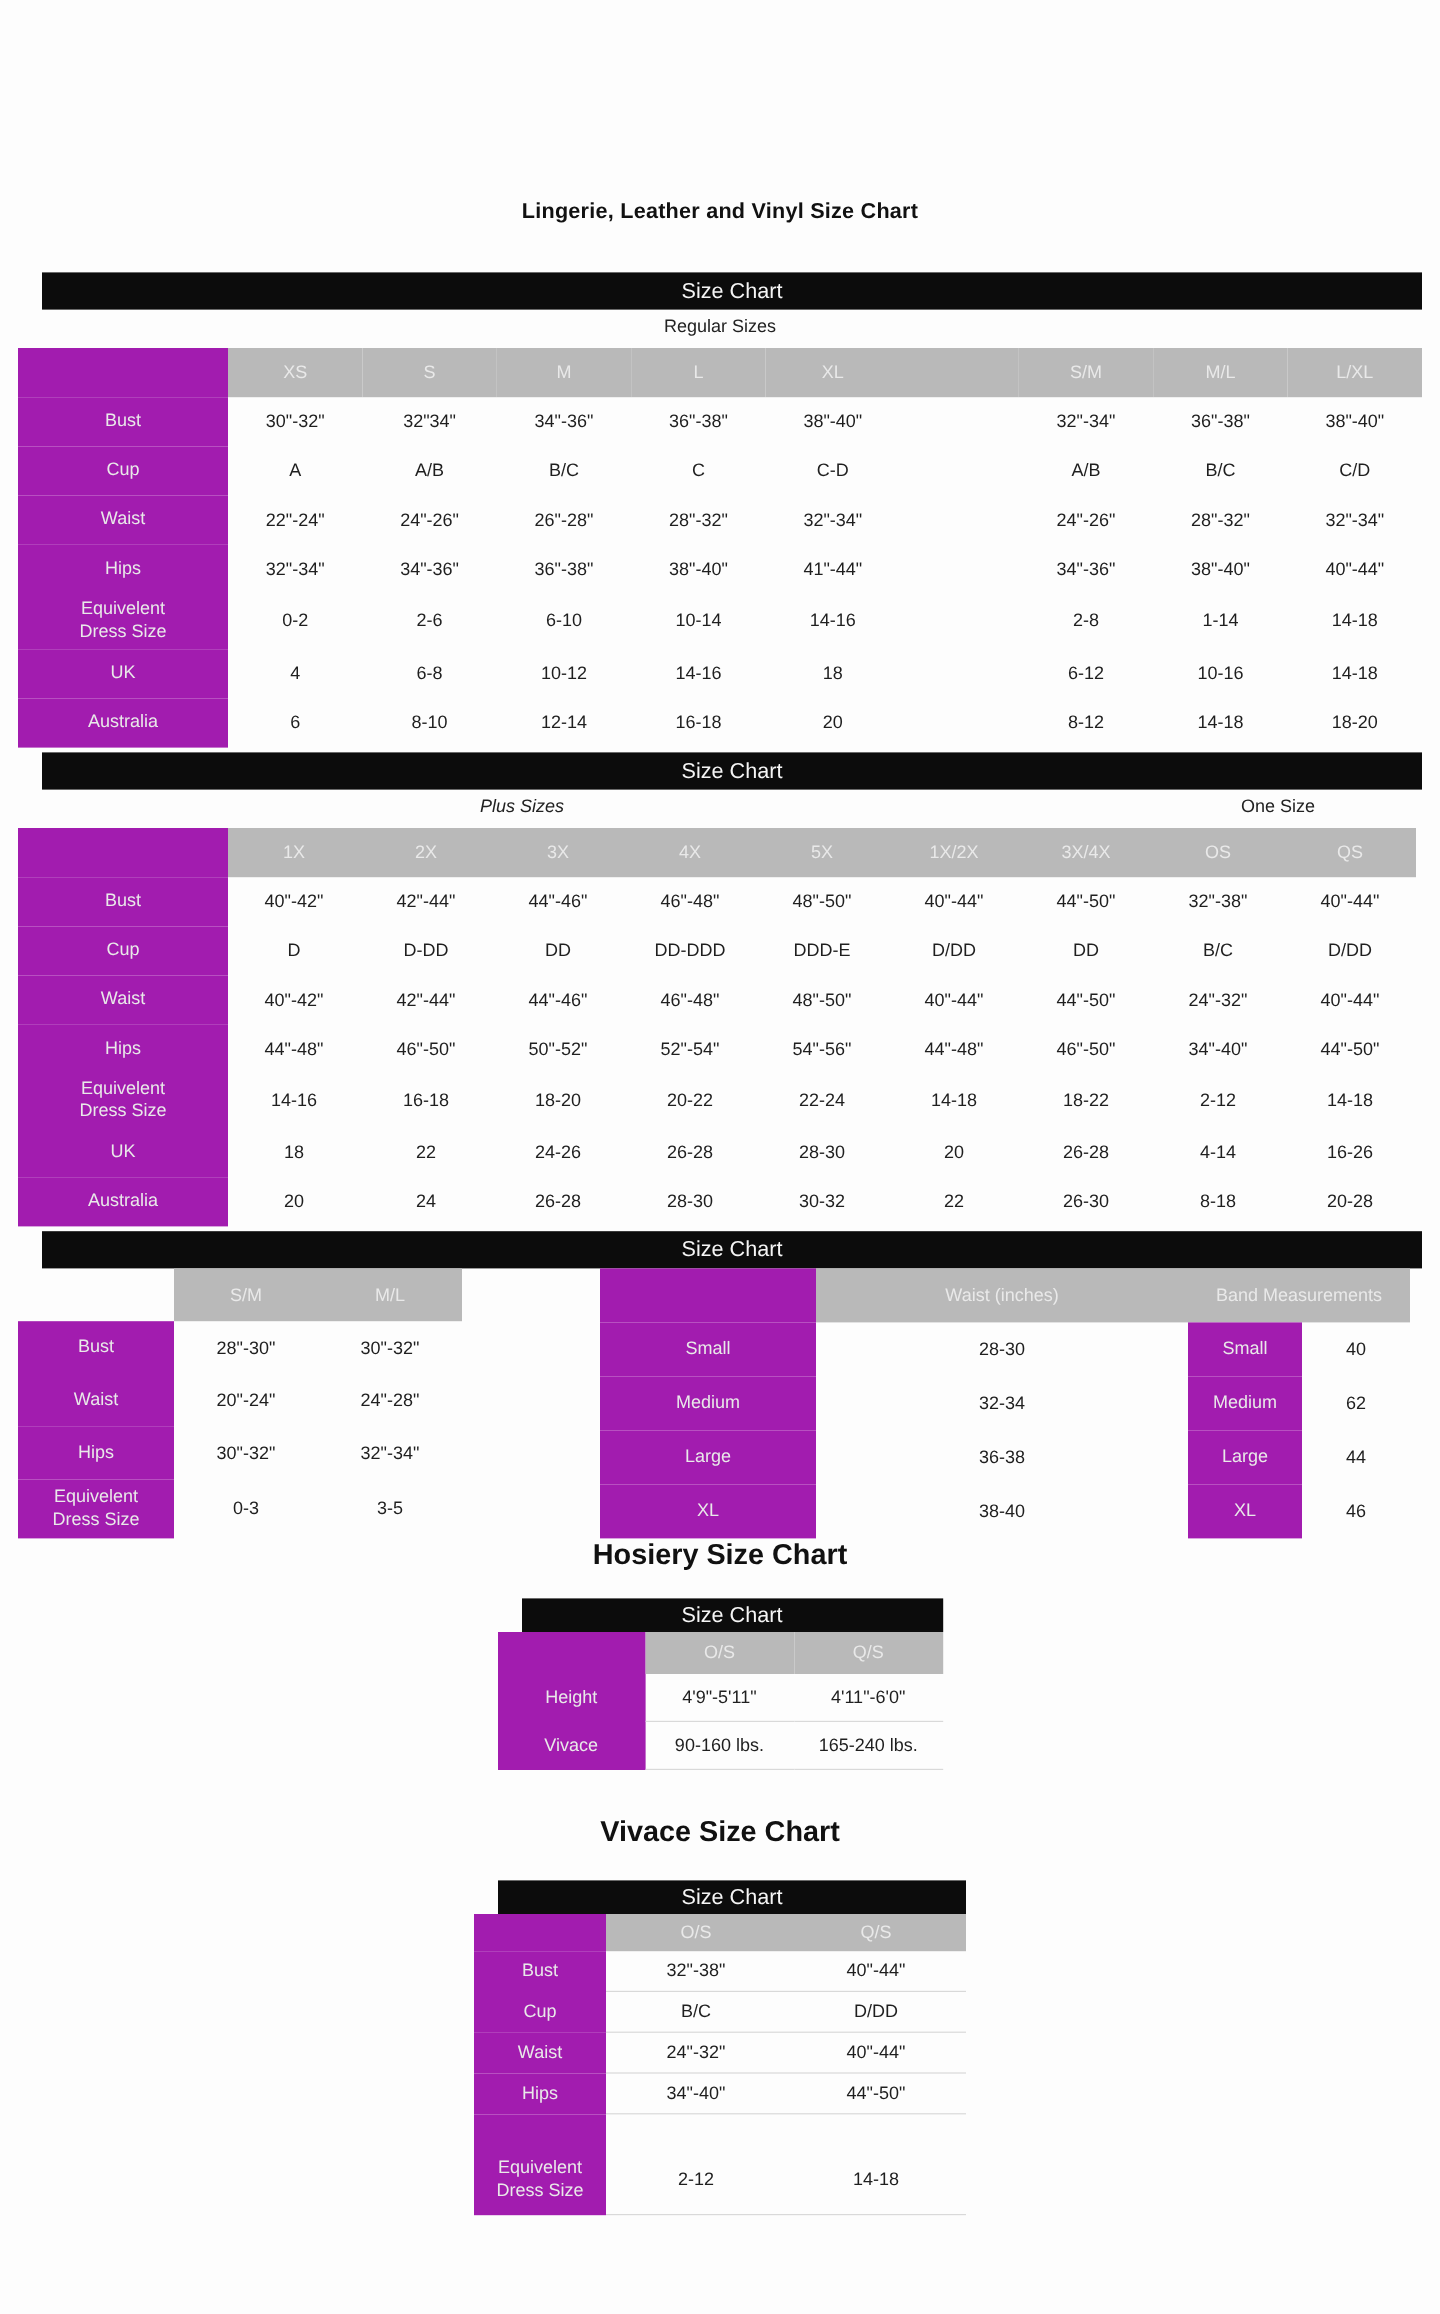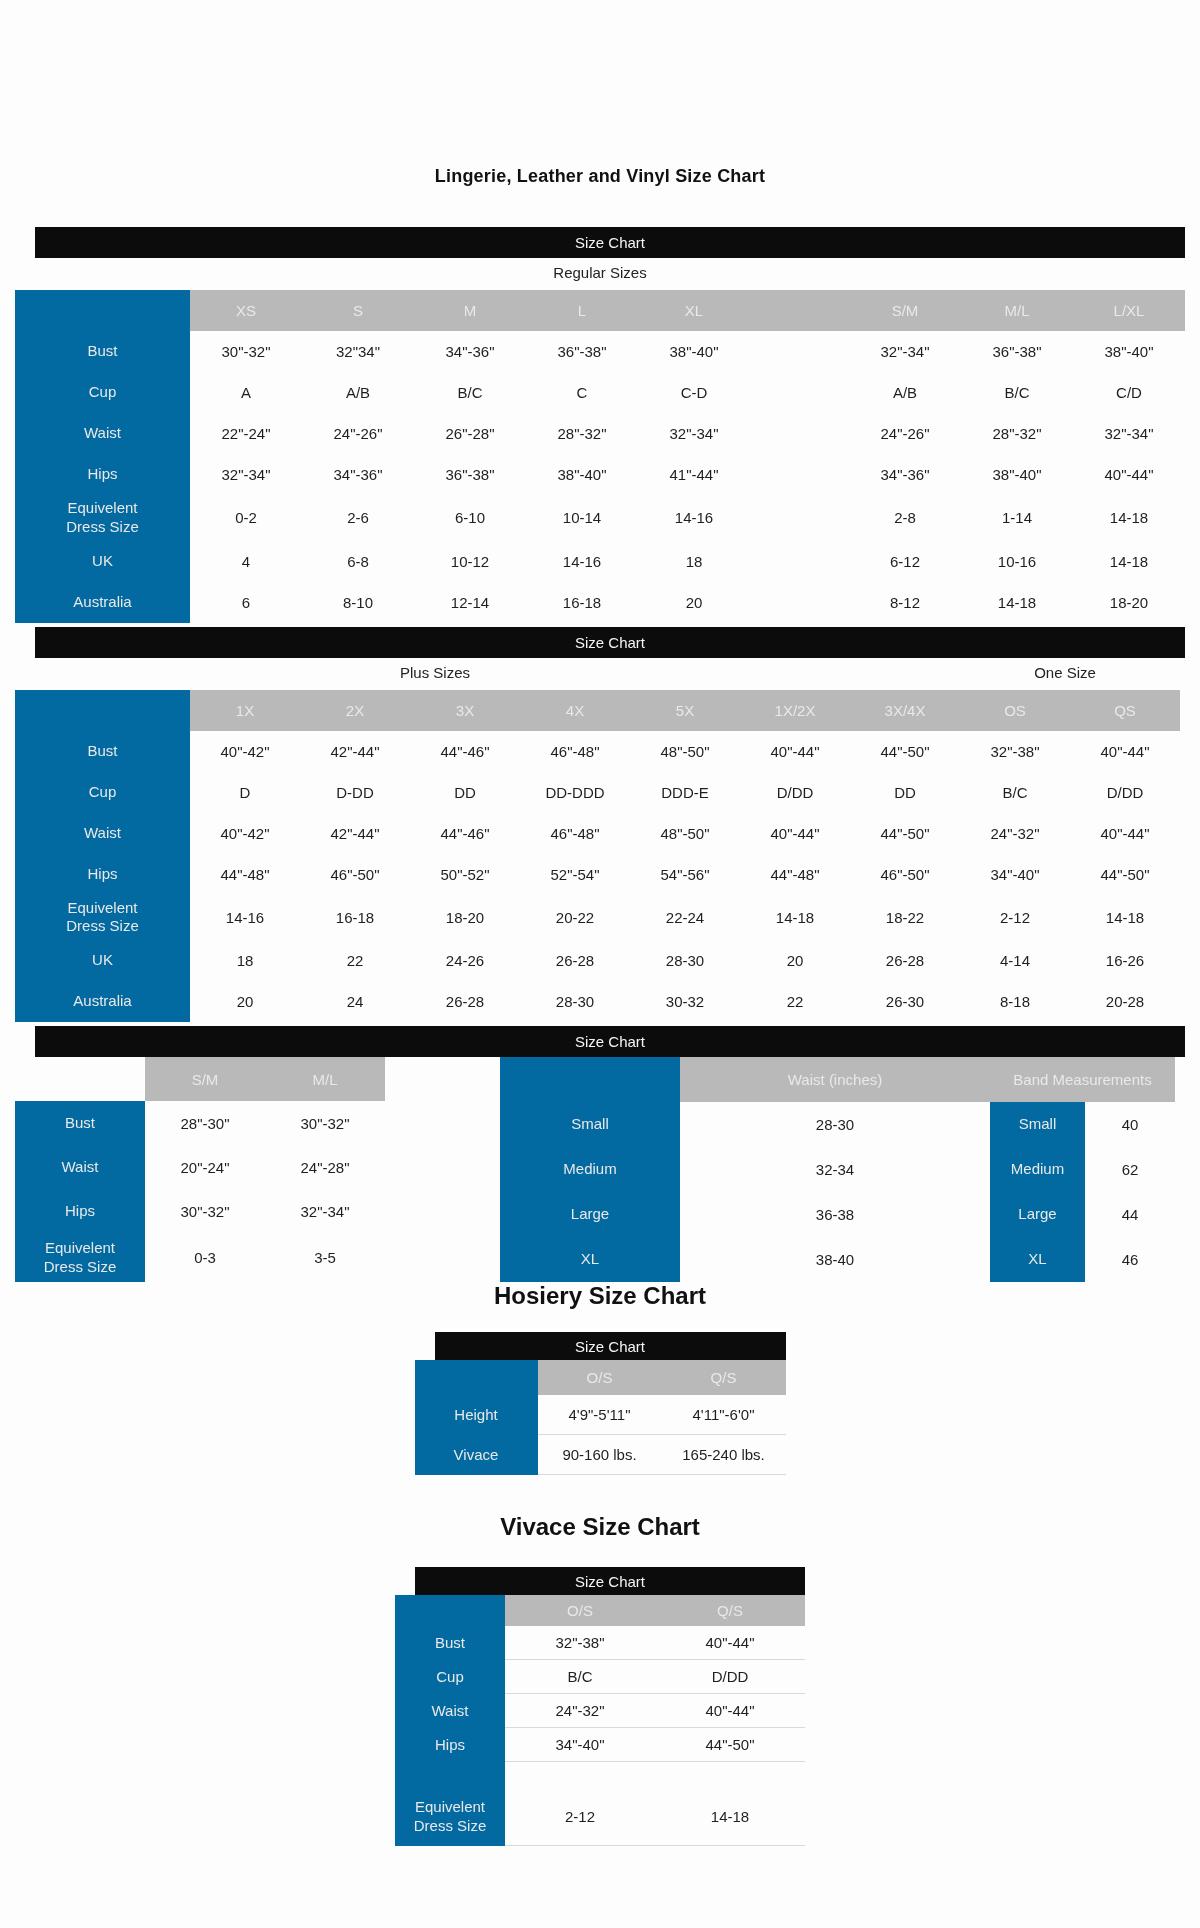--- a/index.html
+++ b/index.html
@@ -11,40 +11,40 @@
   .page-title{
     text-align:center;font-size:18px;font-weight:bold;color:#111;
     margin:0 0 40px 0;letter-spacing:.2px;
   }
   .sub-title{
     text-align:center;font-size:24px;font-weight:bold;color:#111;margin:0;
   }
   .banner{
     background:#0c0c0c;color:#f5f5f5;height:31px;
     display:flex;align-items:center;justify-content:center;
-    font-size:15px;
+    font-size:18px;
     margin-left:20px;
   }
   .section-label{
     text-align:center;font-size:15px;color:#222;
     padding:6px 0;min-height:20px;
   }
   .split-labels{display:flex;justify-content:space-between;}
-  .split-labels .plus-lbl{width:840px;text-align:center;}
+  .split-labels .plus-lbl{width:840px;text-align:center;font-style:italic;}
   .split-labels .one-lbl{width:240px;text-align:center;}
   .grid{display:grid;}
   .grid-regular{grid-template-columns:175px repeat(5,112px) 99px repeat(3,112px);}
   .grid-plus{grid-template-columns:175px repeat(9,110px);}
   .grid-junior{grid-template-columns:130px 120px 120px;width:370px;}
   .cell{
     display:flex;align-items:center;justify-content:center;
     font-size:15px;text-align:center;
   }
   .cell.hdr{background:#b9b9b9;color:#e9e9e9;min-height:30px;}
-  .cell.lbl{background:#0369a1;color:#e9e9e9;white-space:pre-line;line-height:1.25;padding:4px 2px;}
+  .cell.lbl{background:#a21caf;color:#e9e9e9;white-space:pre-line;line-height:1.25;padding:4px 2px;}
   .cell.val{color:#1f1f1f;}
   .grid-regular .cell,.grid-plus .cell{min-height:33px;}
   .grid-junior .cell{min-height:33px;}
   .grid-junior .hdr.lbl{background:transparent;}
   .bottom-tables{display:flex;justify-content:space-between;}
   .bottom-labels{display:flex;justify-content:space-between;font-size:15px;color:#222;padding:6px 0;}
   .bottom-labels .jr{width:370px;text-align:center;}
   .bottom-labels .mn{width:675px;margin-right:10px;text-align:center;}
   .mens-grid{
     display:grid;grid-template-columns:180px 310px 95px 90px;

